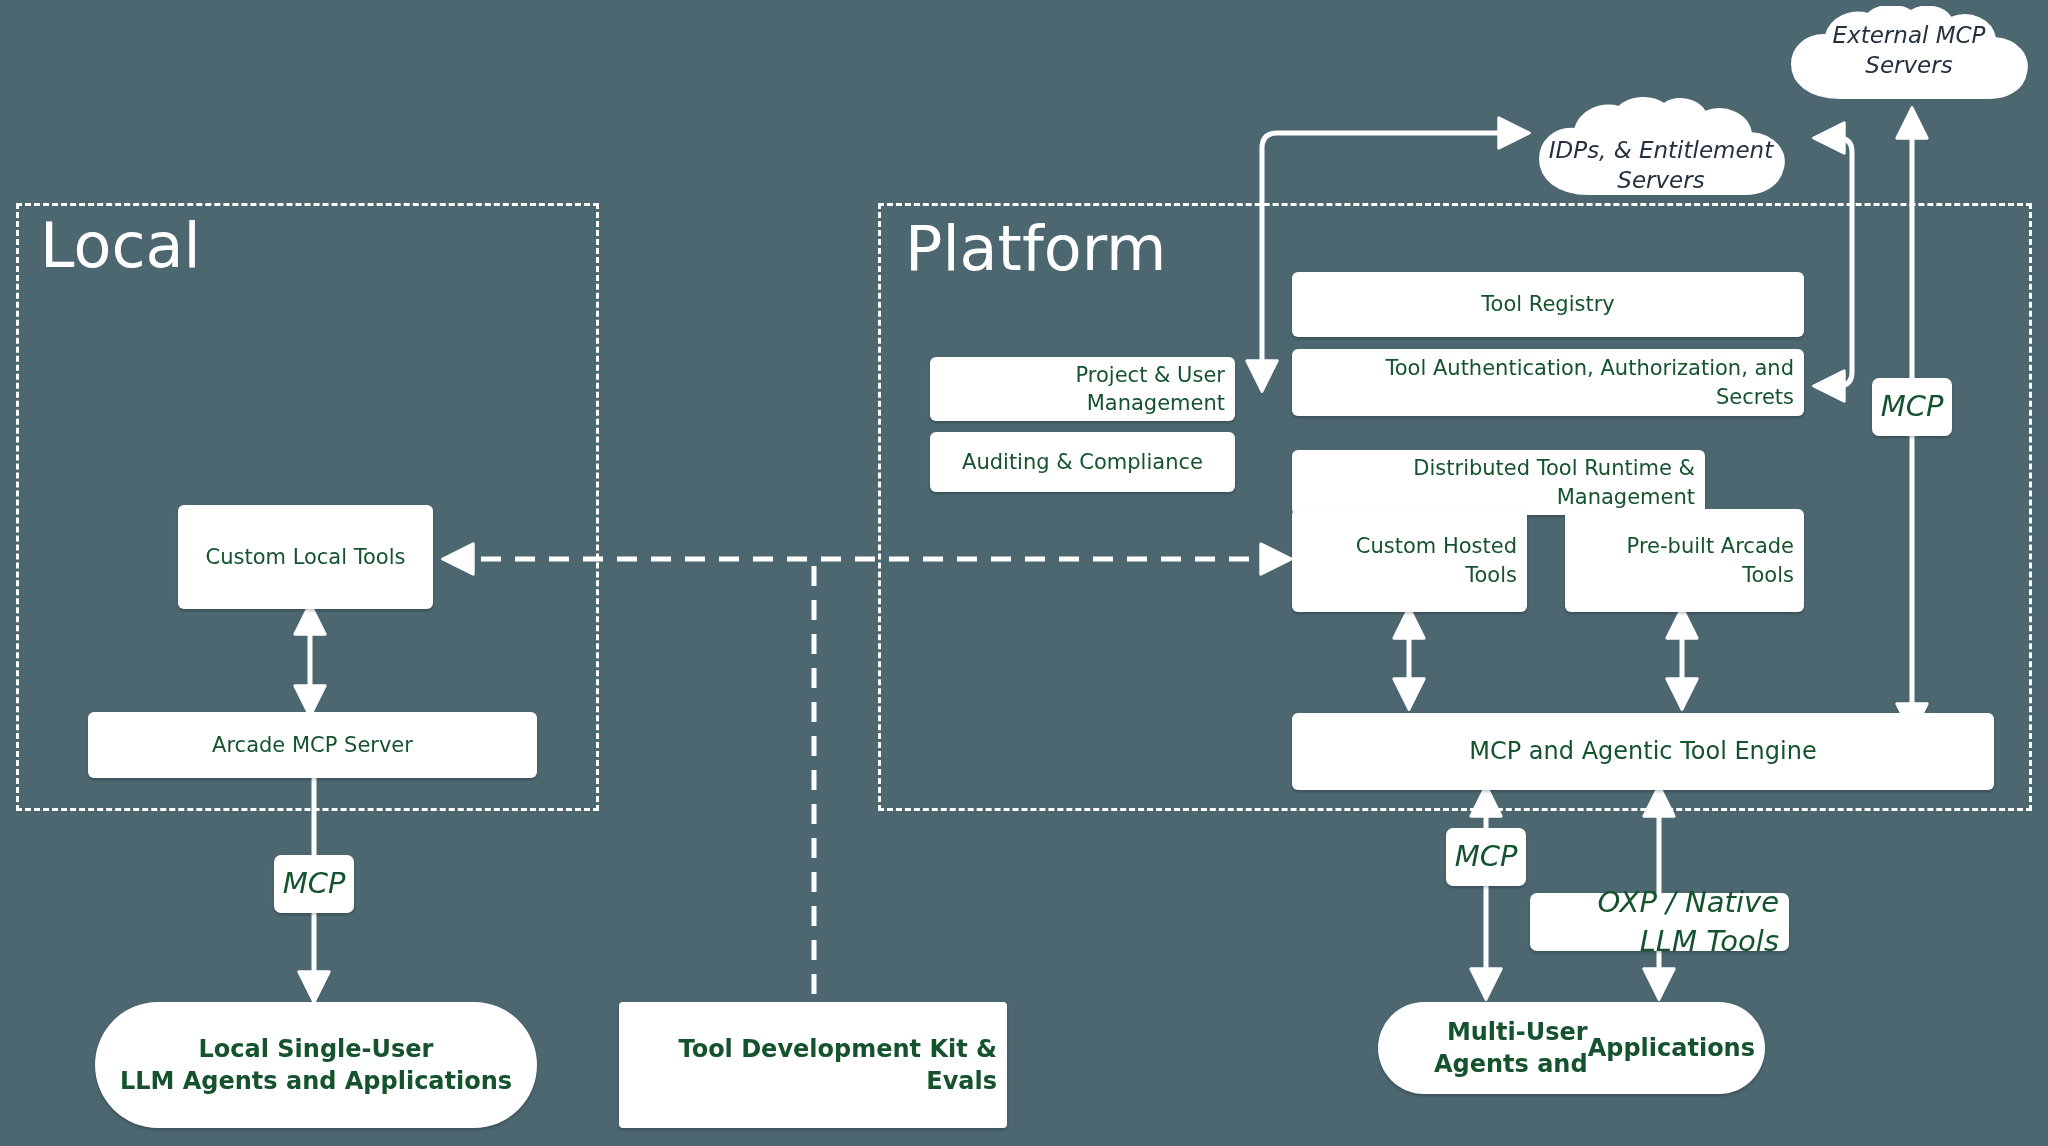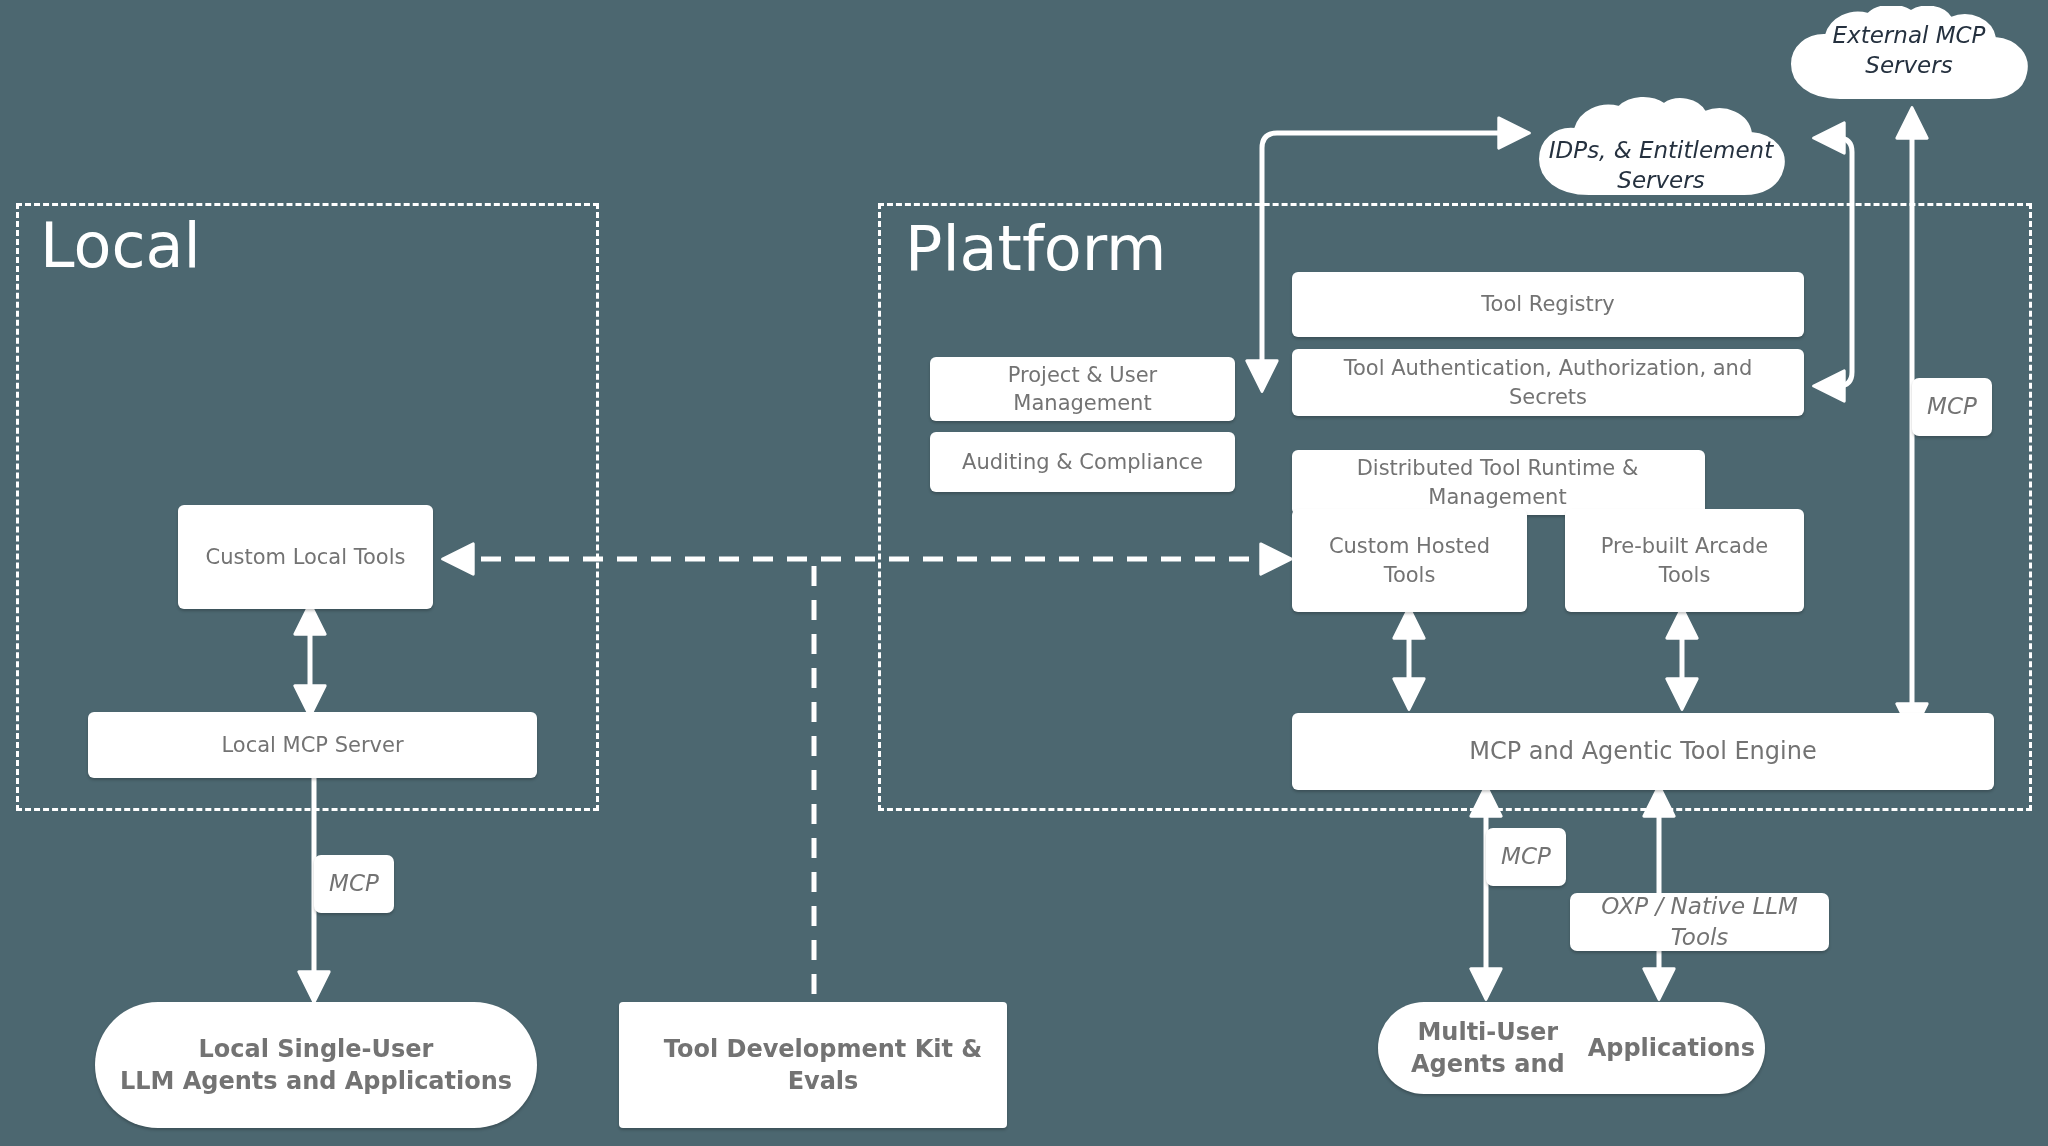--- a/index.html
+++ b/index.html
@@ -31,32 +31,31 @@
 
   
   .node{
     position:absolute;
     background:#ffffff;
     border-radius:6px;
     box-sizing:border-box;
     display:flex;
     align-items:center;
     justify-content:center;
-    text-align:center;
-    color:#737373;
+    text-align:right;
+    color:#14532d;
     font-size:21px;
     line-height:1.35;
     box-shadow:0 2px 3px rgba(0,0,0,0.22);
     padding:4px 10px;
   }
   .node.small-label{
-    font-size:23px;
+    font-size:29px;
     font-style:italic;
     border-radius:7px;
-    margin-left:40px;
   }
   .capsule{
     border-radius:90px;
     font-weight:bold;
     font-size:24px;
   }
   .rectcap{
     border-radius:4px;
     font-weight:bold;
     font-size:24px;
@@ -137,21 +136,21 @@
     <svg viewBox="0 0 270 106" width="270" height="106">
       <path d="M64,98 C32,98 15,82 15,63 C15,45 30,31 50,33 C55,15 75,6 94,11
                C105,0 126,-1 139,8 C152,-1 173,3 180,16 C200,8 223,18 226,37
                C250,39 262,56 258,72 C254,90 237,99 216,98 Z" fill="#ffffff" stroke="#ffffff" stroke-width="2"></path>
     </svg>
   </div>
   <div class="cloudlabel" style="left:1545px;top:110px;width:232px;height:66px;margin-top:23px;">IDPs, &amp; Entitlement Servers</div>
 
   <div class="node" style="left:178px;top:505px;width:255px;height:104px;">Custom Local Tools</div>
 
-  <div class="node" style="left:88px;top:712px;width:449px;height:66px;">Local MCP Server</div>
+  <div class="node" style="left:88px;top:712px;width:449px;height:66px;">Arcade MCP Server</div>
 
   <div class="node small-label" style="left:274px;top:855px;width:80px;height:58px;">MCP</div>
 
   <div class="node" style="left:930px;top:357px;width:305px;height:64px;">Project &amp; User Management</div>
 
   <div class="node" style="left:930px;top:432px;width:305px;height:60px;">Auditing &amp; Compliance</div>
 
   <div class="node" style="left:1292px;top:272px;width:512px;height:65px;">Tool Registry</div>
 
   <div class="node" style="left:1292px;top:349px;width:512px;height:67px;">Tool Authentication, Authorization, and Secrets</div>

